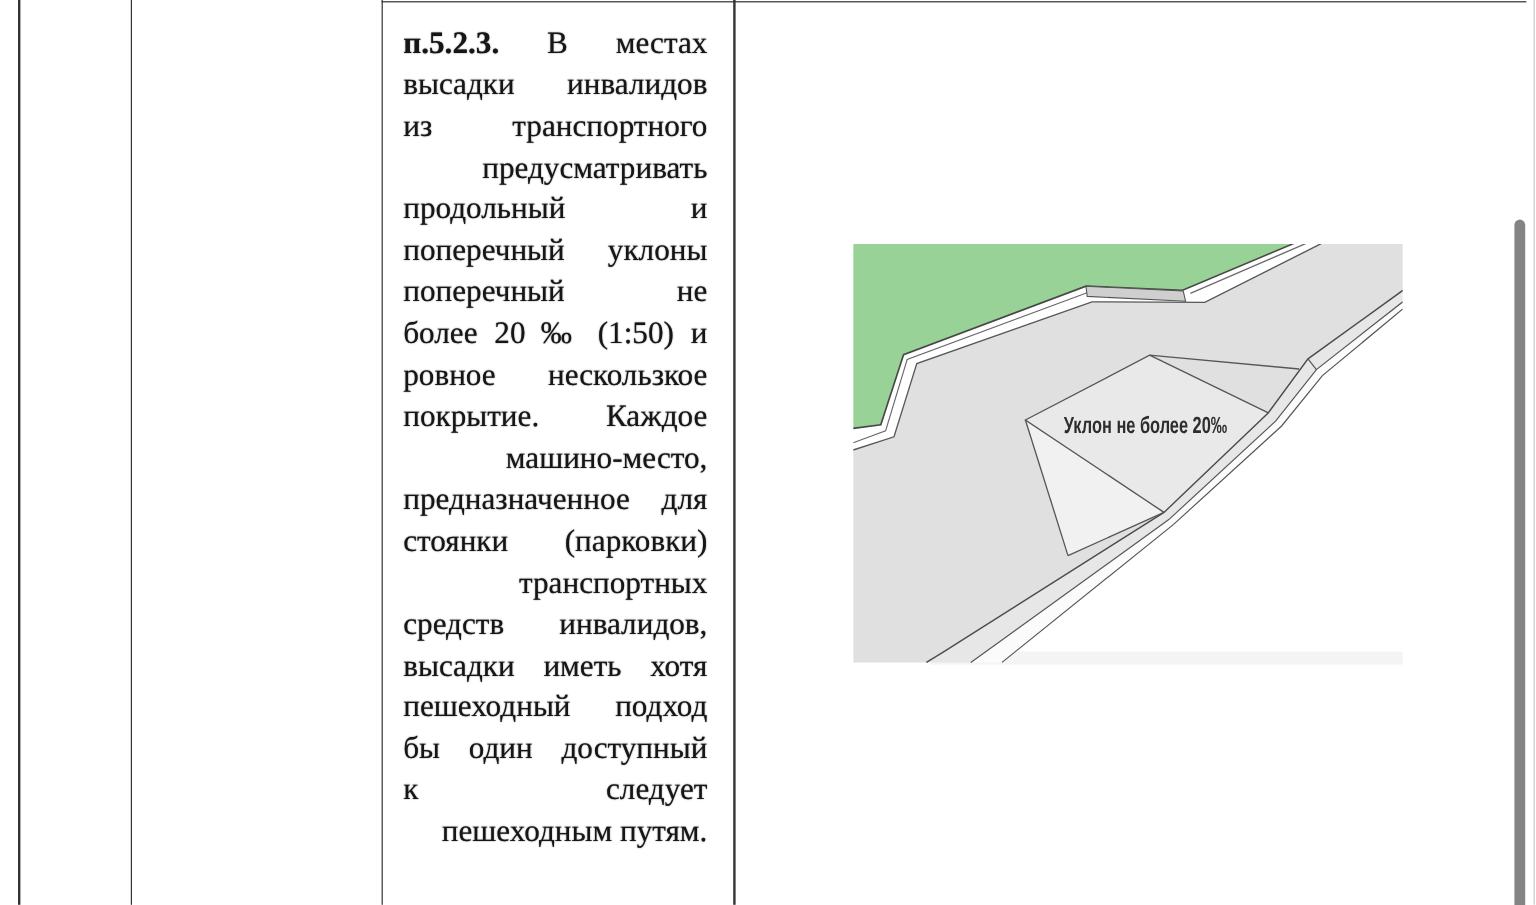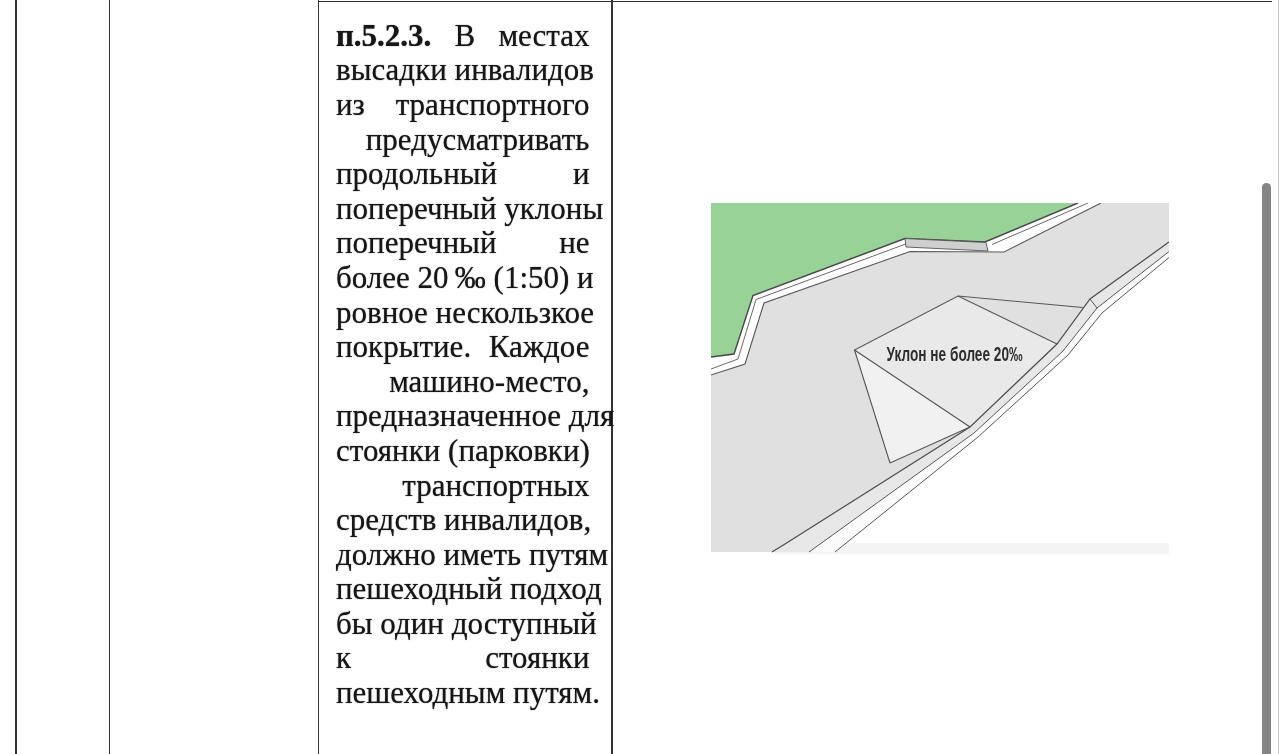--- a/index.html
+++ b/index.html
@@ -1,18 +1,18 @@
 <!DOCTYPE html>
 <html><head>
 <meta charset="utf-8">
 <style>
   html,body{margin:0;padding:0;width:1280px;height:754px;background:#ffffff;overflow:hidden;}
   .abs{position:absolute;}
   .vline{position:absolute;top:0;height:754px;width:1.5px;background:#333333;}
-  #txt{position:absolute;transform:translateZ(0);left:336px;top:18.8px;width:253.5px;font-family:"Liberation Serif",serif;font-size:31px;line-height:34.6px;color:#161616;text-shadow:0 0 1.1px rgba(22,22,22,0.8);}
+  #txt{position:absolute;transform:translateZ(0);left:336px;top:18.8px;width:253.5px;font-family:"Liberation Serif",serif;font-size:26px;line-height:34.6px;color:#161616;text-shadow:0 0 1.1px rgba(22,22,22,0.8);}
   #txt div{height:34.6px;white-space:nowrap;}
   .j{text-align:justify;text-align-last:justify;}
   .l{text-align:right;}
 </style>
 </head>
 <body>
 
 <div class="vline" style="left:15.3px;"></div>
 
 <div class="vline" style="left:108.6px;"></div>
@@ -32,24 +32,24 @@
 <div class="j">поперечный уклоны</div>
 <div class="j">поперечный не</div>
 <div class="j">более 20 ‰ (1:50) и</div>
 <div class="j">ровное нескользкое</div>
 <div class="j">покрытие. Каждое</div>
 <div class="l">машино-место,</div>
 <div class="j">предназначенное для</div>
 <div class="j">стоянки (парковки)</div>
 <div class="l">транспортных</div>
 <div class="j">средств инвалидов,</div>
-<div class="j">должно иметь путям</div>
+<div class="j">высадки иметь хотя</div>
 <div class="j">пешеходный подход</div>
 <div class="j">бы один доступный</div>
-<div class="j">к стоянки</div>
+<div class="j">к следует</div>
 <div class="l">пешеходным путям.</div>
 </div>
 
 <svg class="abs" style="left:711px;top:203px;transform:translateZ(0);" width="458" height="351" viewBox="0 0 458 351" xmlns="http://www.w3.org/2000/svg">
 
   <rect x="64" y="340" width="394" height="11" fill="#f4f4f4"></rect>
 
   <polygon points="458,0 458,39 379,96 346,141 259,224 74,341 62,349 0,349 0,172 34,161 53,100 199,48.5 293,49 390,0" fill="#e0e0e0"></polygon>
 
   <polygon points="0,0 367,0 274,39 194,35.5 42,92.5 23,151 0,154" fill="#99d297"></polygon>

